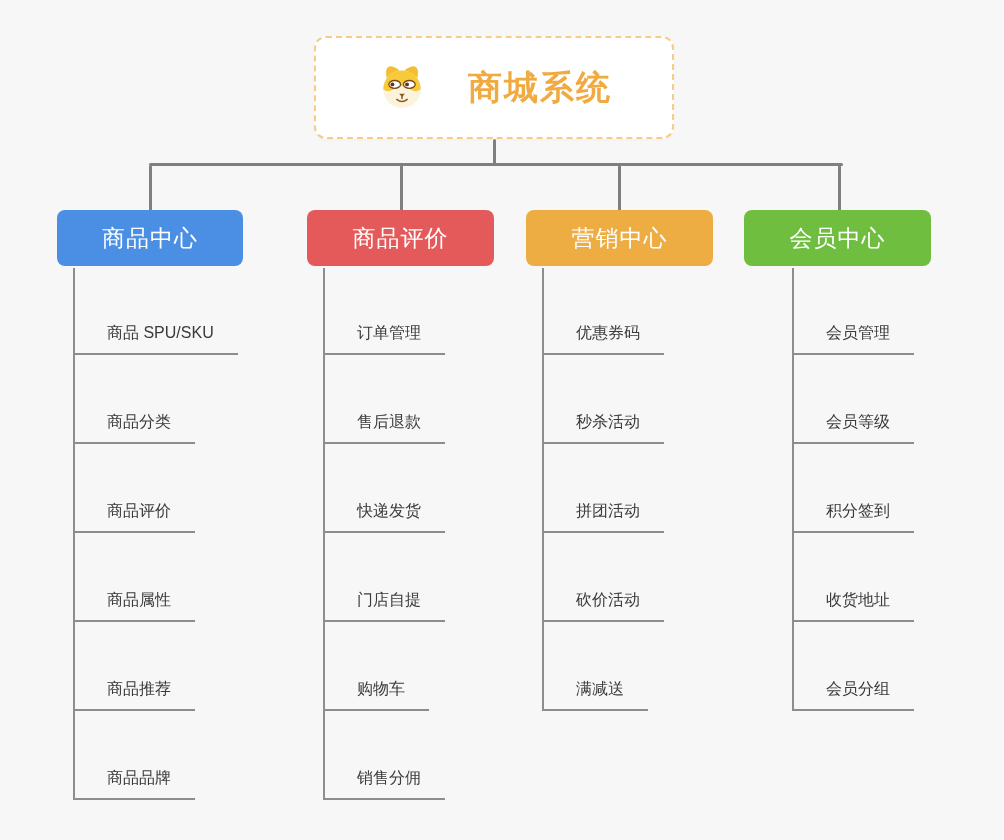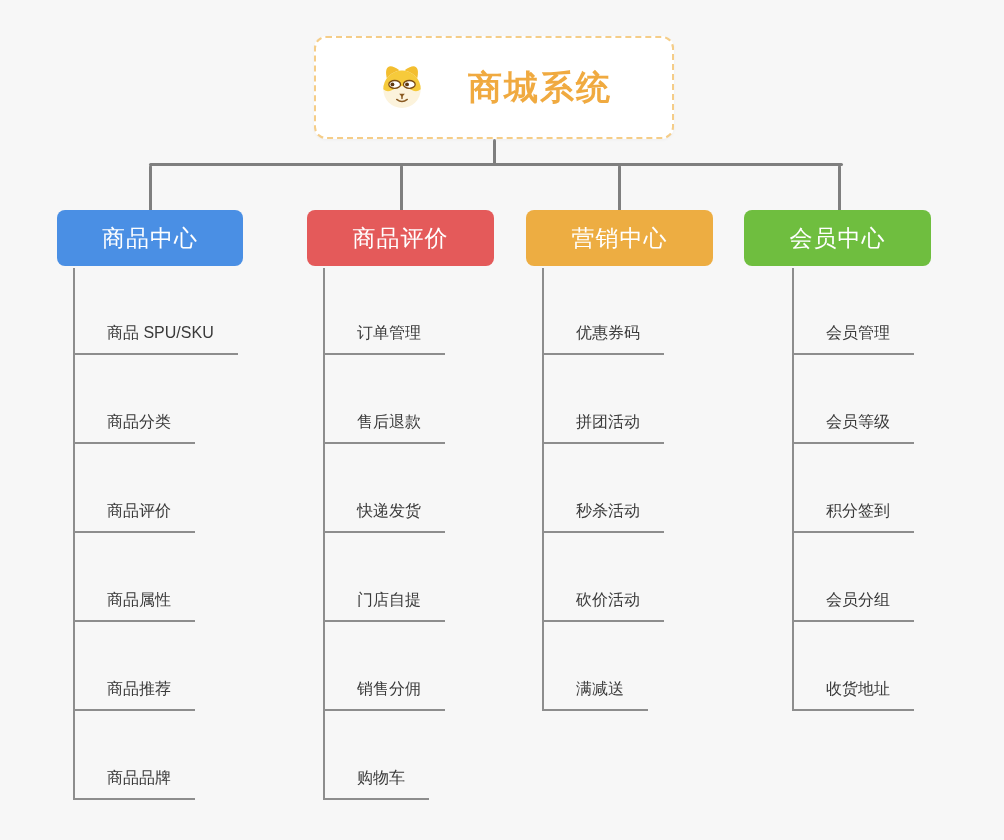--- a/index.html
+++ b/index.html
@@ -156,54 +156,54 @@
       <div class="leaf">
         <span class="leaf-label">售后退款</span>
       </div>
       <div class="leaf">
         <span class="leaf-label">快递发货</span>
       </div>
       <div class="leaf">
         <span class="leaf-label">门店自提</span>
       </div>
       <div class="leaf">
+        <span class="leaf-label">购物车</span>
+      </div>
+      <div class="leaf">
         <span class="leaf-label">销售分佣</span>
       </div>
-      <div class="leaf">
-        <span class="leaf-label">购物车</span>
-      </div>
     </div>
   <div class="branch-items items-2">
       <div class="leaf">
         <span class="leaf-label">优惠券码</span>
       </div>
       <div class="leaf">
+        <span class="leaf-label">秒杀活动</span>
+      </div>
+      <div class="leaf">
         <span class="leaf-label">拼团活动</span>
       </div>
       <div class="leaf">
-        <span class="leaf-label">秒杀活动</span>
-      </div>
-      <div class="leaf">
         <span class="leaf-label">砍价活动</span>
       </div>
       <div class="leaf">
         <span class="leaf-label">满减送</span>
       </div>
     </div>
   <div class="branch-items items-3">
       <div class="leaf">
         <span class="leaf-label">会员管理</span>
       </div>
       <div class="leaf">
         <span class="leaf-label">会员等级</span>
       </div>
       <div class="leaf">
         <span class="leaf-label">积分签到</span>
       </div>
       <div class="leaf">
+        <span class="leaf-label">收货地址</span>
+      </div>
+      <div class="leaf">
         <span class="leaf-label">会员分组</span>
       </div>
-      <div class="leaf">
-        <span class="leaf-label">收货地址</span>
-      </div>
     </div>
 
 </div>
 
 </body></html>

